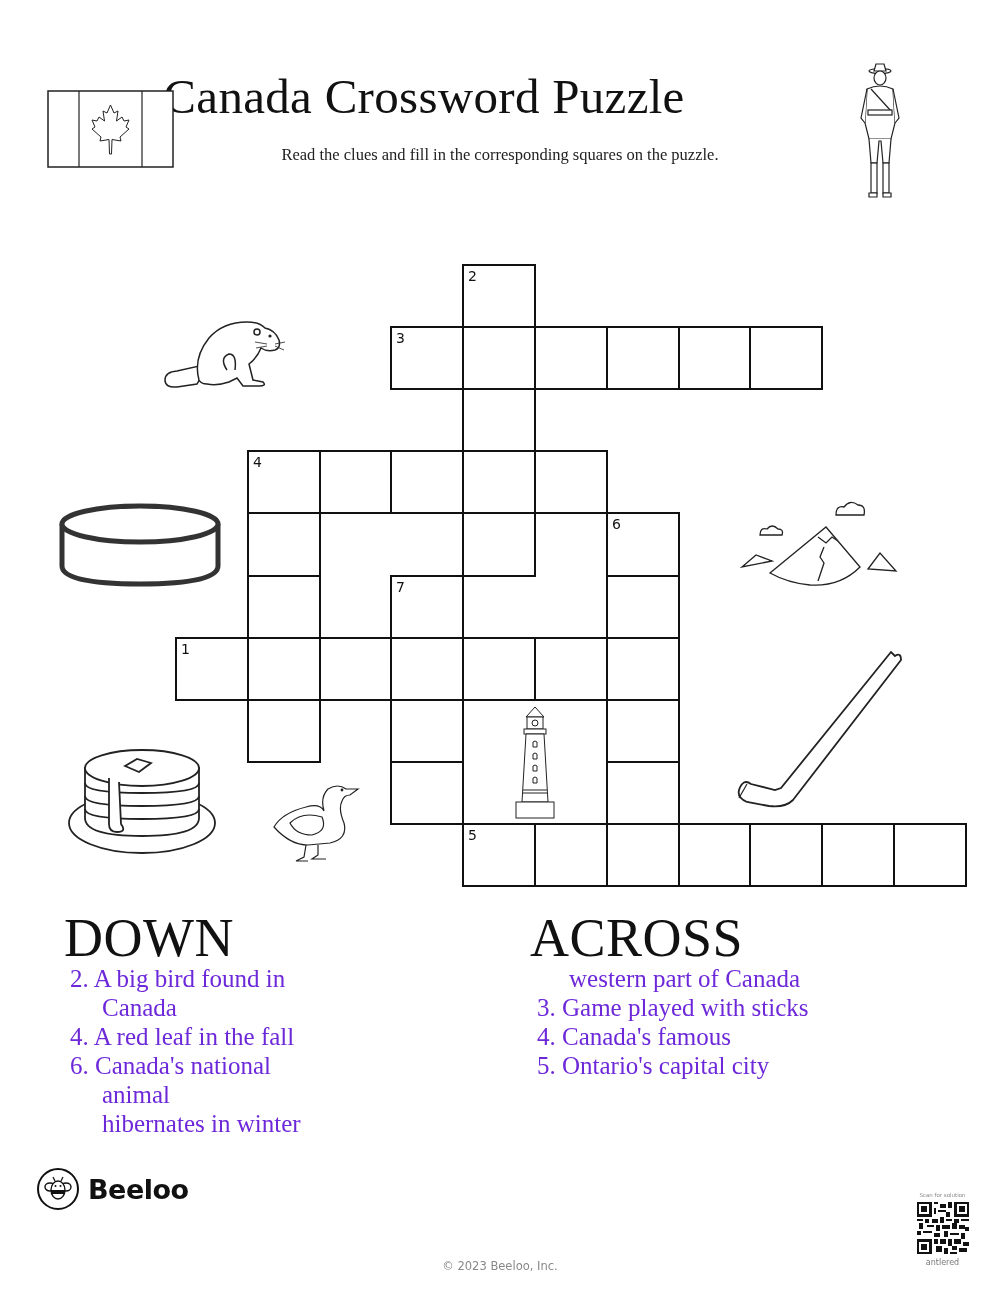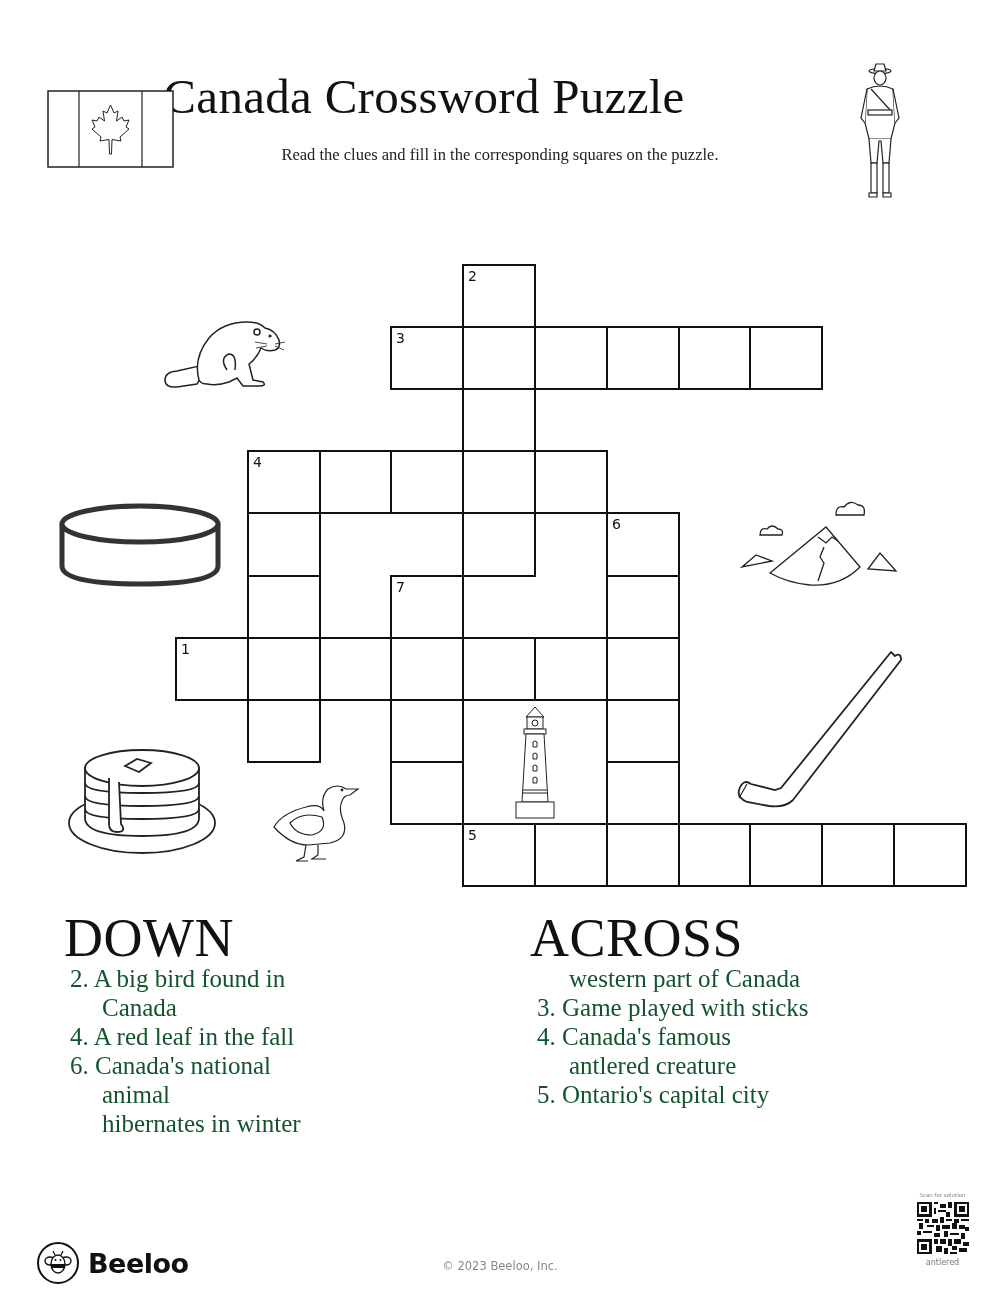--- a/index.html
+++ b/index.html
@@ -14,24 +14,24 @@
 
   
   .grid { position: absolute; left: 0; top: 0; width: 1000px; height: 1294px; }
   .cell { position: absolute; width: 73px; height: 64px; border: 2.5px solid #111; background: #fff; }
   .cell-num { position: absolute; left: 4px; top: 2px; font-family: "DejaVu Sans", sans-serif; font-size: 14px; color: #111; }
   
   .cell { margin-left: -1px; margin-top: -1px; }
 
   
   .clue-heading { position: absolute; font-size: 54px; line-height: 54px; color: #111; letter-spacing: 0.5px; }
-  .clue-list { position: absolute; font-size: 25px; line-height: 29px; color: #14532d; }
-
-  
-  .brand { position: absolute; left: 37px; top: 1242px; display: flex; align-items: center; gap: 9px; }
+  .clue-list { position: absolute; font-size: 25px; line-height: 29px; color: #6d28d9; }
+
+  
+  .brand { position: absolute; left: 37px; top: 1168px; display: flex; align-items: center; gap: 9px; }
   .brand-logo { width: 42px; height: 42px; border: 2px solid #111; border-radius: 50%; display: flex; align-items: center; justify-content: center; }
   .brand-name { font-family: "DejaVu Sans", sans-serif; font-weight: bold; font-size: 27px; color: #111; letter-spacing: -0.5px; }
   .copyright { position: absolute; left: 0; width: 1000px; top: 1259px; text-align: center; font-family: "DejaVu Sans", sans-serif; font-size: 11.5px; color: #888; }
   .qr-label { position: absolute; left: 905px; top: 1192px; width: 75px; text-align: center; font-family: "DejaVu Sans", sans-serif; font-size: 5.5px; color: #888; }
   .qr-code-text { position: absolute; left: 905px; top: 1258px; width: 75px; text-align: center; font-family: "DejaVu Sans", sans-serif; font-size: 8px; color: #777; }
   .qr { position: absolute; left: 917px; top: 1202px; width: 52px; height: 52px; }
 </style>
 </head>
 <body>
 
@@ -218,21 +218,20 @@
 <div class="clue-heading" style="left:530px;top:911px">ACROSS</div>
 <div class="clue-list" style="left:537px;top:964px;width:360px">
   <div>
     <div style="padding-left:32px"><span>western part of Canada</span></div>
   </div>
   <div>
     <div><span>3.</span> <span>Game played with sticks</span></div>
   </div>
   <div>
     <div><span>4.</span> <span>Canada's famous</span></div>
-    <div style="padding-left:32px"><span>antlered creature</span></div>
   </div>
   <div>
     <div><span>5.</span> <span>Ontario's capital city</span></div>
   </div>
 </div>
 
 <div class="brand">
   <div class="brand-logo">
     <svg width="32" height="32" viewBox="0 0 32 32">
       <g fill="#fff" stroke="#111" stroke-width="1.4">

